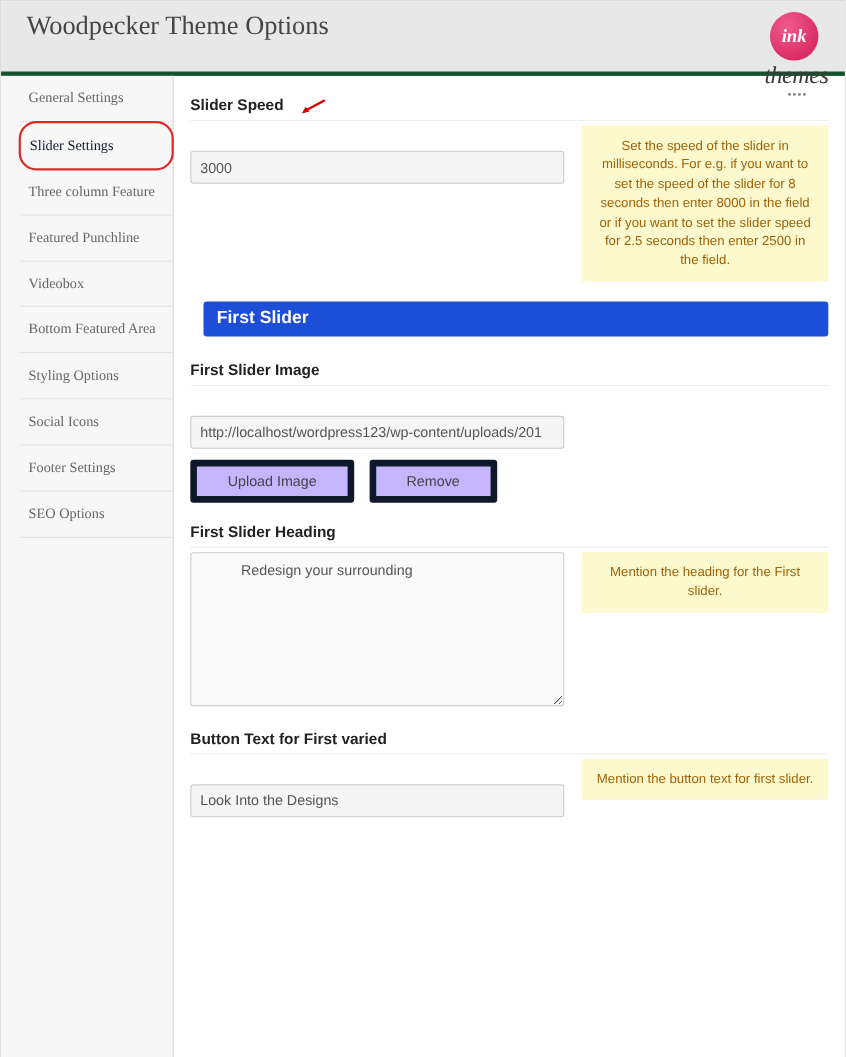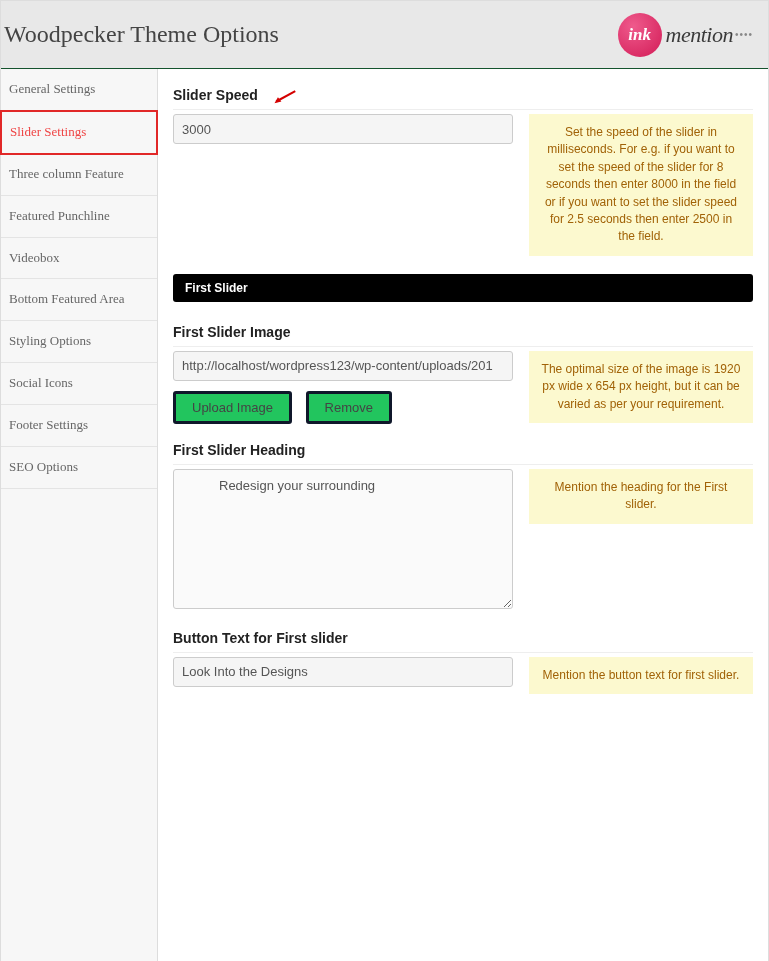--- a/index.html
+++ b/index.html
@@ -1,59 +1,59 @@
 <!DOCTYPE html>
 <html><head>
 <meta charset="utf-8">
 <style>
 * { box-sizing: border-box; margin: 0; padding: 0; }
 body { font-family: Arial, Helvetica, sans-serif; font-size: 13px; color: #333; background: #fff; }
 .page { width: 769px; border: 1px solid #ddd; }
-.header { display: flex; justify-content: space-between; align-items: center; padding: 10px 15px 10px 3px; background: #e8e8e8; border-bottom: 1px solid #14532d; height: 68px; }
+.header { display: flex; justify-content: space-between; align-items: flex-start; padding: 10px 15px 10px 23px; background: #e8e8e8; border-bottom: 4px solid #14532d; height: 68px; }
 .header h1 { font-size: 24px; font-weight: normal; color: #444; font-family: Georgia, serif; }
-.logo { display: flex; align-items: center; }
+.logo { display: flex; align-items: center; flex-direction: column; }
 .logo-circle { width: 44px; height: 44px; border-radius: 50%; background: radial-gradient(circle at 35% 30%, #ef5a8c, #d21b56); margin-right: 4px; position: relative; display:flex; align-items:center; justify-content:center; }
 .logo-circle span { color: #fff; font-weight: bold; font-size: 17px; font-style: italic; font-family: Georgia, serif; }
 .logo-text { font-size: 22px; color: #3a3a3a; font-family: Georgia, serif; font-style: italic; letter-spacing: -0.5px; }
 .logo-dots { font-size: 10px; color: #888; letter-spacing: 1px; margin-left: 2px; }
 
 .body { display: flex; min-height: 893px; }
 .sidebar { width: 157px; background: #f7f7f7; border-right: 1px solid #ddd; }
-.sidebar ul { list-style: none; }
+.sidebar ul { list-style: none; margin-left: 17px; }
 .sidebar li { padding: 12px 8px; border-bottom: 1px solid #e4e4e4; color: #666; font-family: Georgia, serif; font-size: 13px; cursor: pointer; line-height: 1.3; }
-.sidebar li.active { color: #ef4444; border: 2px solid #e12828; border-radius: 0; margin: -1px; position: relative; background:#f7f7f7; }
+.sidebar li.active { color: #0f172a; border: 2px solid #e12828; border-radius: 16px; margin: -1px; position: relative; background:#f7f7f7; }
 
 .main { flex: 1; padding: 18px 15px 30px 15px; }
 .section-title { font-weight: bold; font-size: 14px; color: #222; margin-bottom: 4px; padding-bottom: 6px; border-bottom: 1px solid #eee; position: relative; }
 .arrow { position: absolute; left: 98px; top: 2px; }
 .arrow svg { width: 26px; height: 18px; }
 
 .row { display: flex; gap: 16px; margin-bottom: 18px; align-items: flex-start; }
 .field-col { flex: 0 0 340px; }
 .help-col { flex: 1; background: #fcf9cf; padding: 10px 12px; font-size: 12px; color: #a16207; line-height: 1.45; text-align: center; }
 
-input[type=text] { width: 100%; height: 30px; padding: 4px 8px; border: 1px solid #ccc; border-radius: 3px; background: #f5f5f5; color: #555; font-size: 13px; }
+input[type=text] { width: 100%; height: 30px; padding: 4px 8px; border: 1px solid #ccc; border-radius: 3px; background: #f5f5f5; color: #555; font-size: 13px; margin-top: 23px; }
 textarea { width: 100%; padding: 8px; border: 1px solid #ccc; border-radius: 3px; background: #fafafa; color: #555; font-size: 13px; font-family: Arial, sans-serif; resize: both; }
-.btn { display: inline-block; padding: 6px 16px; border: 3px solid #0f172a; border-radius: 3px; background: #22c55e; color: #444; font-size: 13px; cursor: pointer; margin-right: 10px; margin-top: 10px; }
+.btn { display: inline-block; padding: 6px 28px; border: 6px solid #0f172a; border-radius: 3px; background: #c4b5fd; color: #444; font-size: 13px; cursor: pointer; margin-right: 10px; margin-top: 10px; }
 
-.banner { background: #000000; color: #fff; font-weight: bold; padding: 7px 12px; border-radius: 3px; margin: 4px 0 22px 0; font-size: 12px; }
+.banner { background: #1d4ed8; color: #fff; font-weight: bold; padding: 7px 12px; border-radius: 3px; margin: 4px 0 22px 12px; font-size: 16px; }
 
 .section-block { margin-bottom: 18px; }
 </style>
 </head>
 <body>
 
 <div class="page">
   <div class="header">
     <h1>Woodpecker Theme Options</h1>
     <div class="logo">
       <div class="logo-circle">
           <span>ink</span>
         </div>
-      <span class="logo-text">mention</span>
+      <span class="logo-text">themes</span>
       <span class="logo-dots">••••</span>
     </div>
   </div>
 
   <div class="body">
     <nav class="sidebar">
       <ul>
         <li>General Settings</li>
         <li class="active">Slider Settings</li>
         <li>Three column Feature</li>
@@ -90,37 +90,36 @@
       <div class="banner">First Slider</div>
 
       <div class="section-block">
         <div class="section-title">First Slider Image</div>
         <div class="row">
           <div class="field-col">
             <input type="text" value="http://localhost/wordpress123/wp-content/uploads/201" style="">
             <button class="btn">Upload Image</button>
             <button class="btn">Remove</button>
           </div>
-          <div class="help-col">The optimal size of the image is 1920 px wide x 654 px height, but it can be varied as per your requirement.</div>
         </div>
       </div>
 
       <div class="section-block">
         <div class="section-title">First Slider Heading</div>
         <div class="row">
           <div class="field-col">
             <textarea rows="8" style="height: 140px; padding-left: 45px;">Redesign your surrounding</textarea>
           </div>
           <div class="help-col">Mention the heading for the First slider.</div>
         </div>
       </div>
 
 
       <div class="section-block">
-        <div class="section-title">Button Text for First slider</div>
+        <div class="section-title">Button Text for First varied</div>
         <div class="row">
           <div class="field-col">
             <input type="text" value="Look Into the Designs" style="">
           </div>
           <div class="help-col">Mention the button text for first slider.</div>
         </div>
       </div>
 
 
     </div>

